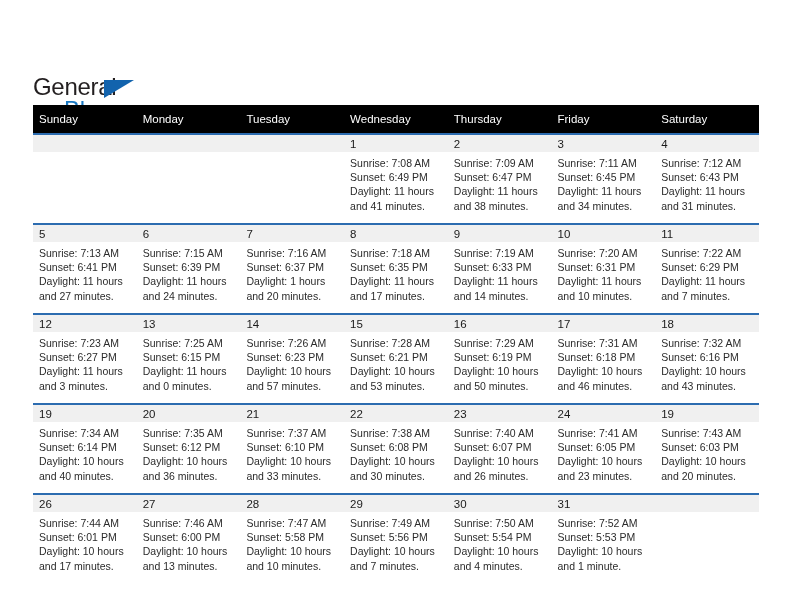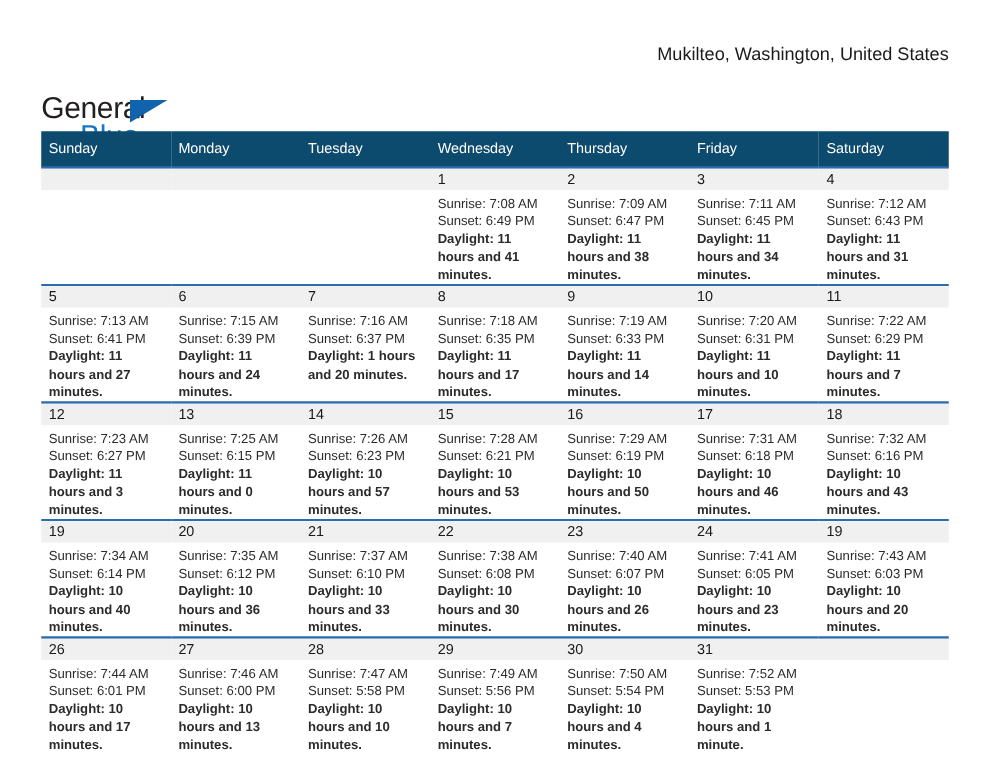--- a/index.html
+++ b/index.html
@@ -93,21 +93,21 @@
     left: 33px;
     top: 105px;
     width: 726px;
   }
   table.cal {
     width: 726px;
     border-collapse: collapse;
     table-layout: fixed;
   }
   table.cal th {
-    background: #0c4a6e;
+    background: #000000;
     color: #ffffff;
     font-weight: normal;
     font-size: 11.5px;
     text-align: left;
     padding: 5px 0 5px 6px;
     height: 18px;
     vertical-align: middle;
     white-space: nowrap;
     margin-top: 28px;
   }
@@ -137,38 +137,36 @@
     padding: 4px 7px 0 6px;
     font-size: 10.5px;
     line-height: 14.2px;
     color: #2b2b2b;
   }
   .details div {
     white-space: nowrap;
   }
   .details .daylight-wrap {
     white-space: normal;
-    font-weight: bold;
   }
 </style>
 </head>
 <body>
 
 <div class="page">
 
   <div class="topbar">
 
     <div class="logo">
       <span class="logo-general">General</span>
       <span class="logo-tri"></span>
       <span class="logo-blue">Blue</span>
     </div>
 
     <div class="title-block">
-      <div class="cal-subtitle">Mukilteo, Washington, United States</div>
     </div>
 
   </div>
 
   <div class="calendar">
     <table class="cal">
       <thead>
         <tr id="weekday-row">
             <th>Sunday</th>
             <th>Monday</th>

